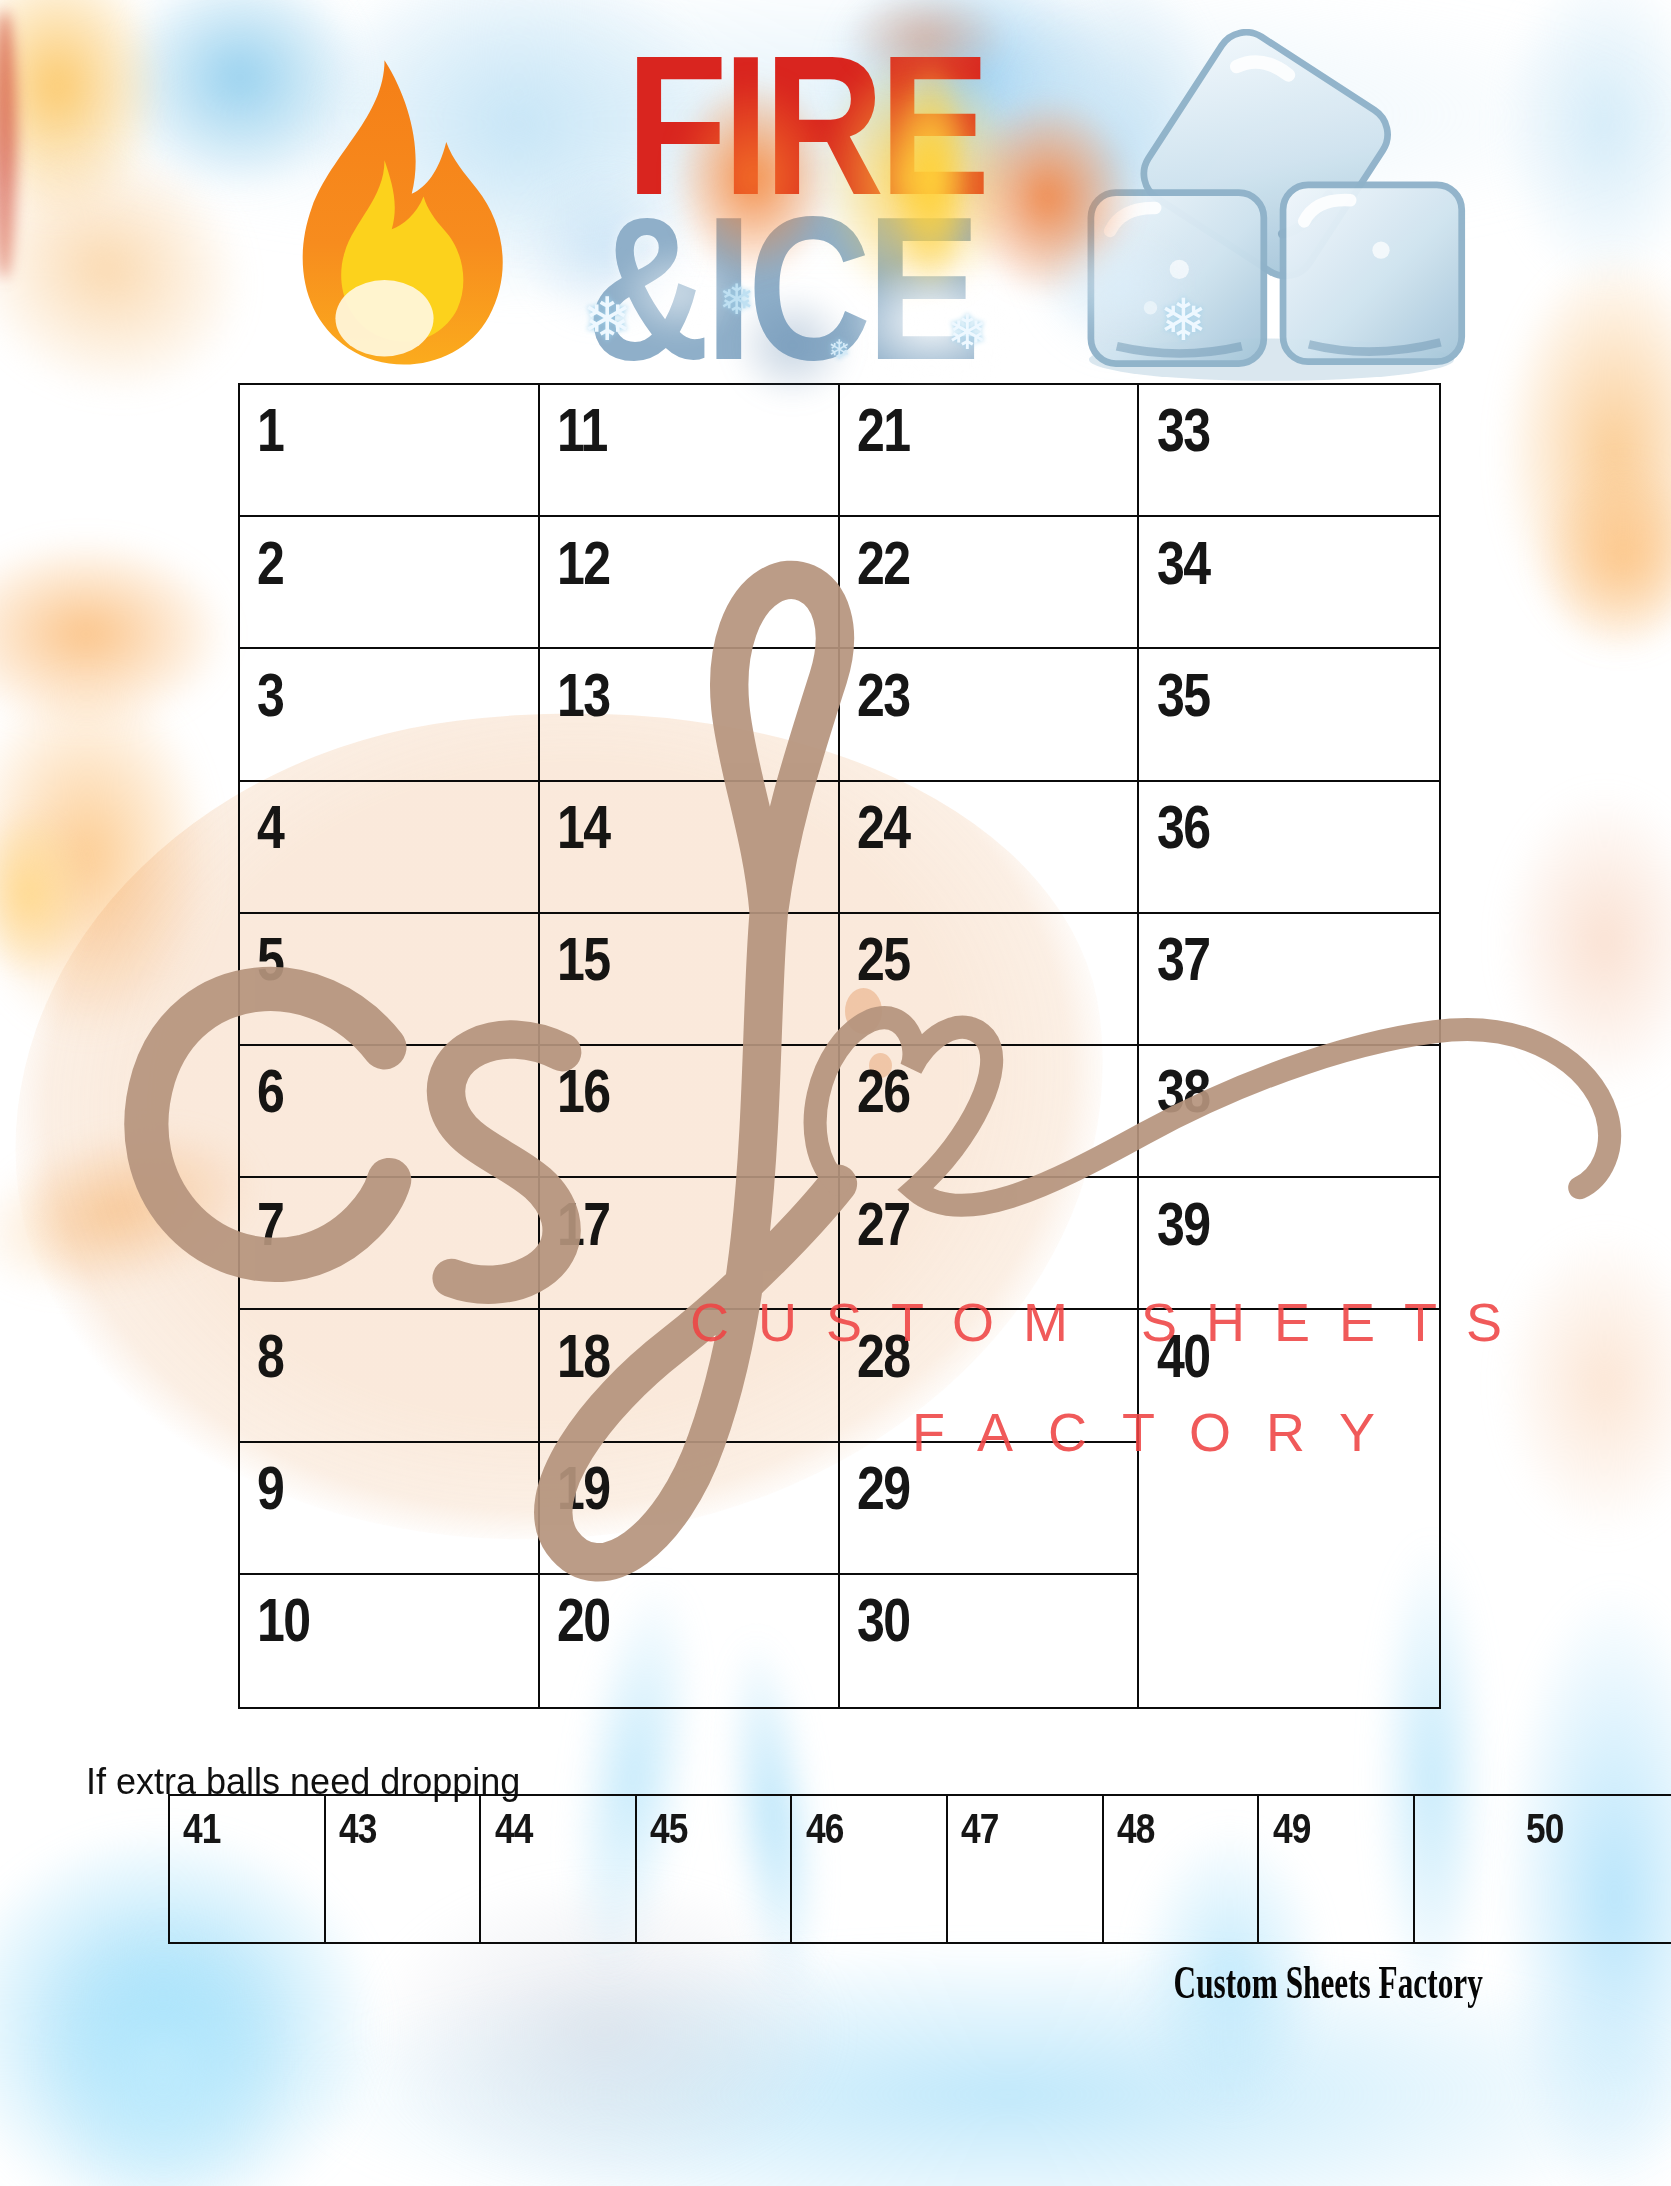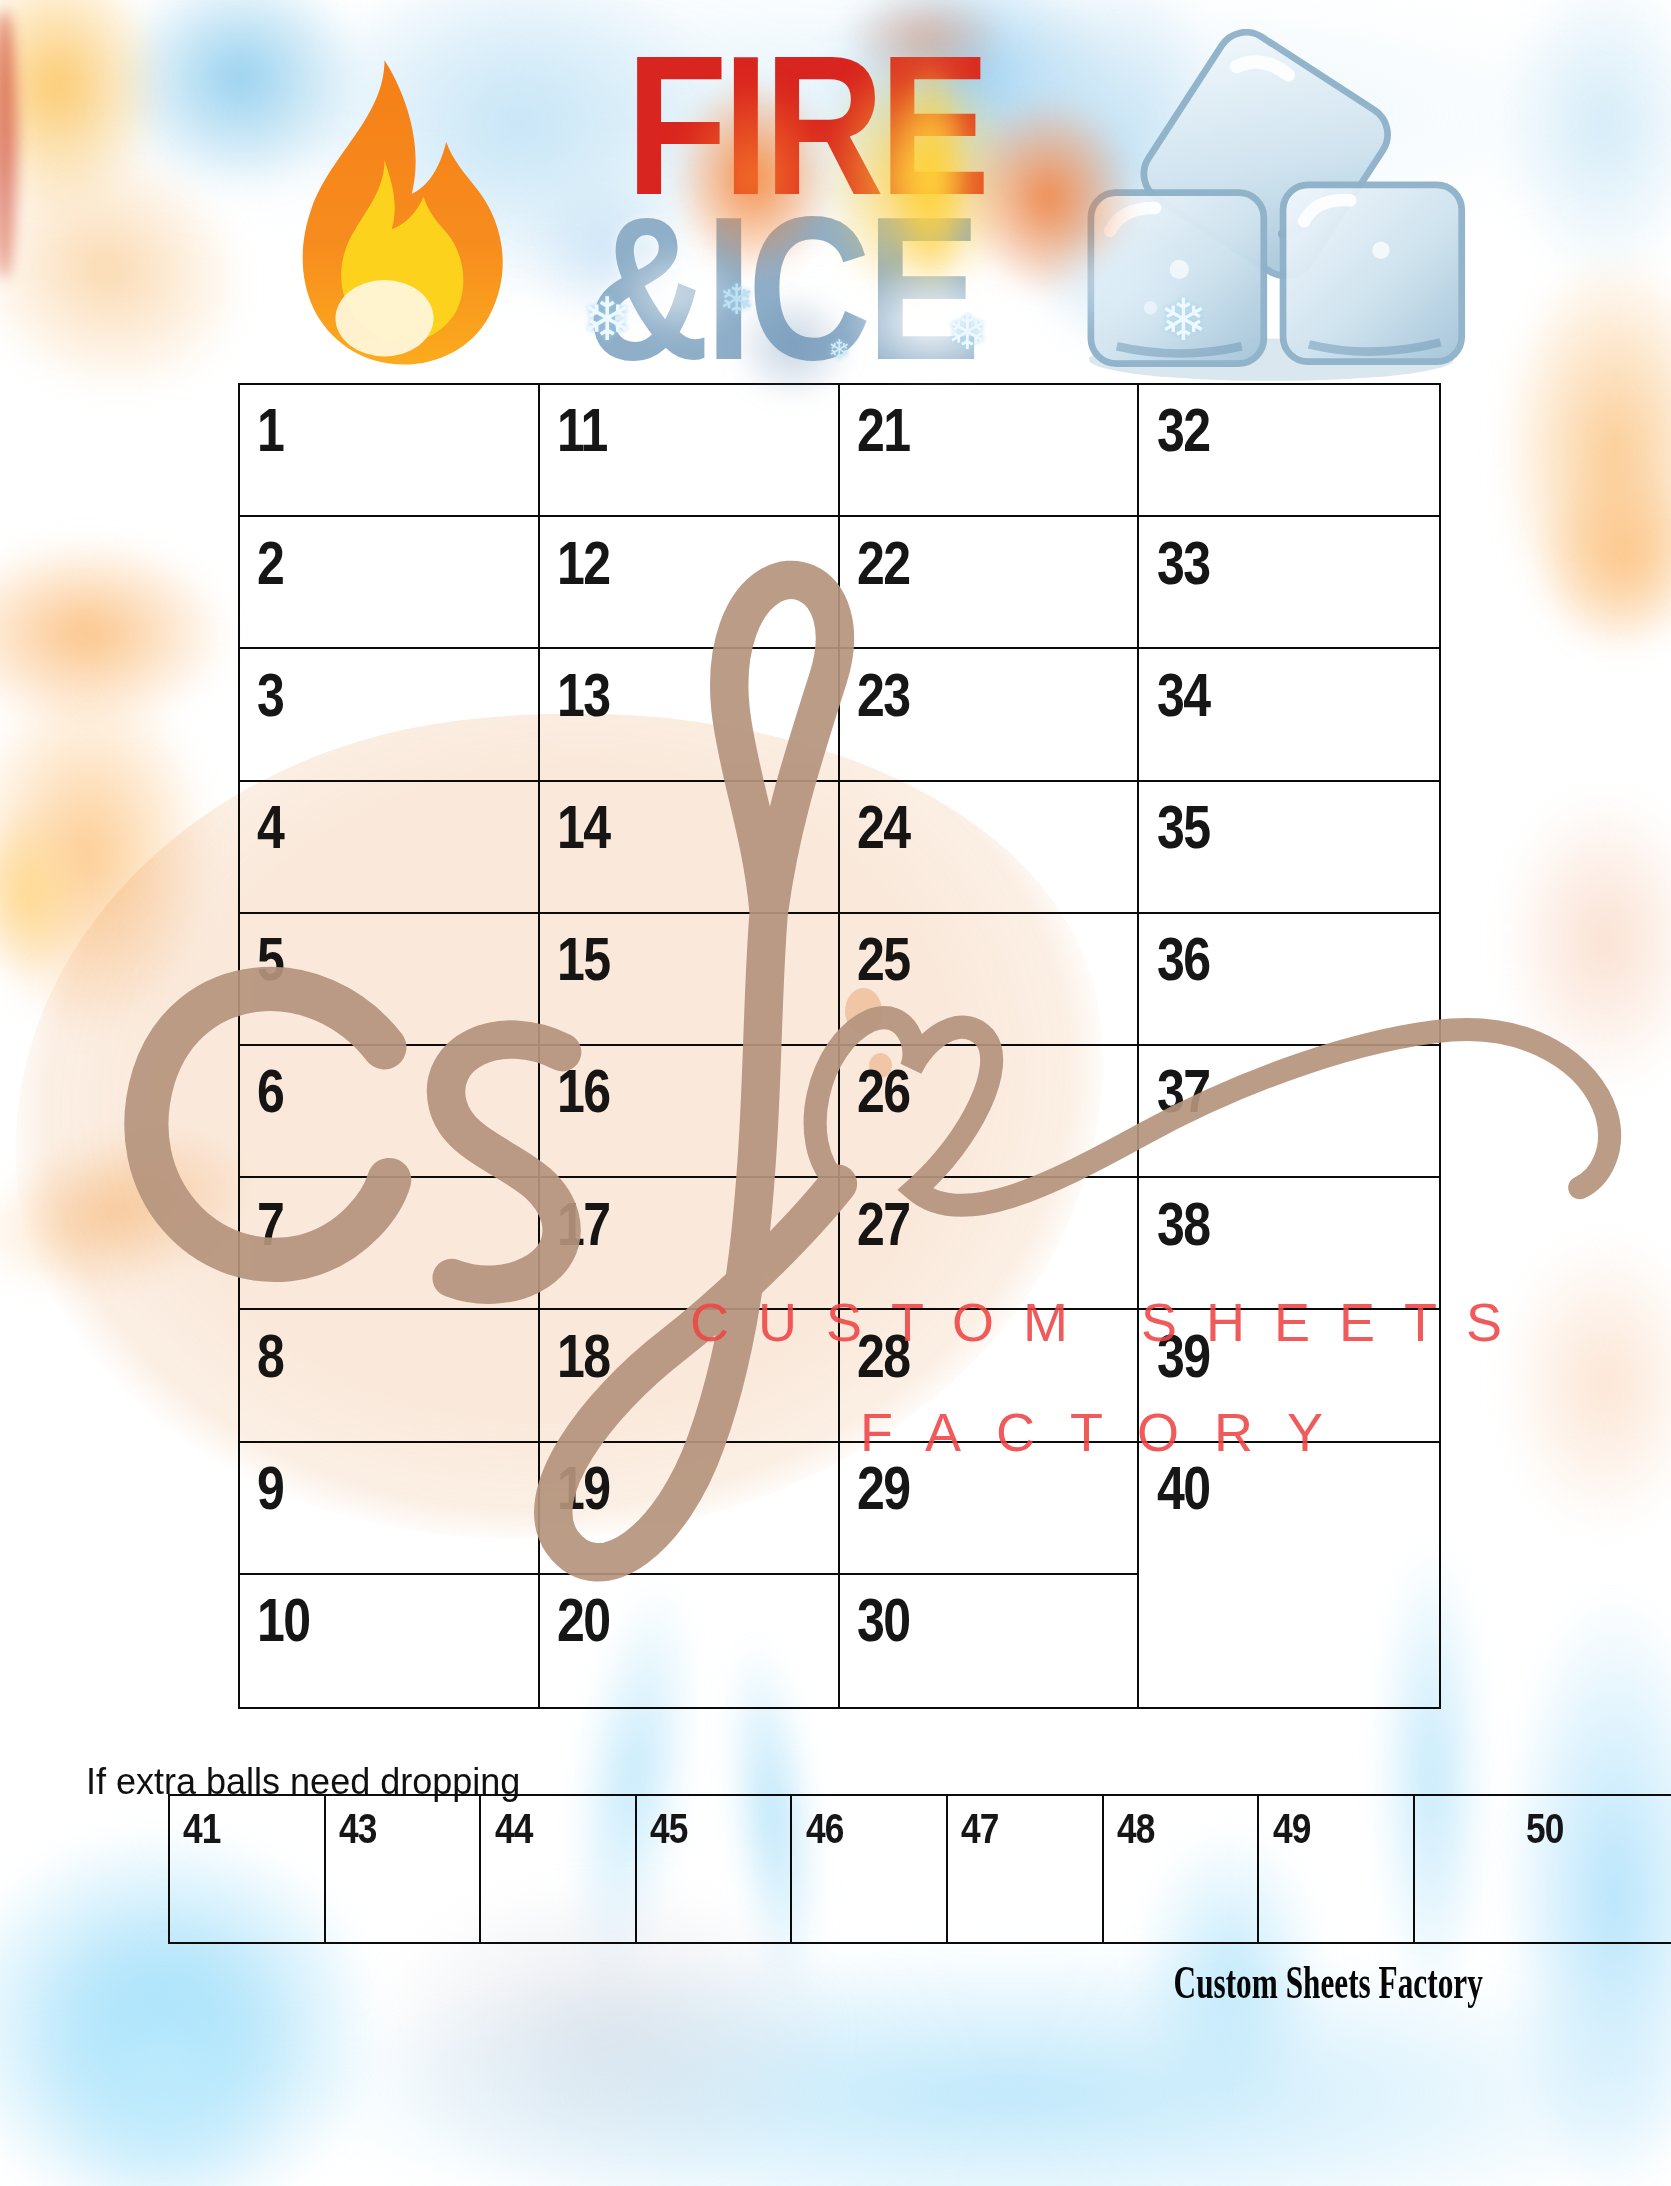--- a/index.html
+++ b/index.html
@@ -39,21 +39,21 @@
   .blob{position:absolute;left:14.4px;top:711px;width:1095px;height:826px;z-index:4;
       background:radial-gradient(ellipse at 50% 46%,rgba(246,216,190,.92) 0 52%,rgba(246,216,190,.7) 66%,rgba(246,216,190,0) 72%);
       border-radius:45% 55% 50% 50%/50% 45% 55% 50%;transform:rotate(-7deg);
       mix-blend-mode:multiply;opacity:.6;pointer-events:none;}
   .blob-dot{position:absolute;border-radius:50%;background:rgba(243,208,180,.8);mix-blend-mode:multiply;
       z-index:4;pointer-events:none;}
   .wm-svg{position:absolute;left:0;top:0;z-index:5;pointer-events:none;}
   .wm-line{position:absolute;z-index:5;font-weight:400;color:#ef4444;opacity:.88;pointer-events:none;
       font-size:54px;line-height:1;}
   .wm-line1{left:690px;top:1295px;letter-spacing:29px;}
-  .wm-line2{left:860px;top:1405px;letter-spacing:35px;text-align:right;}
+  .wm-line2{left:912px;top:1405px;letter-spacing:35px;text-align:right;}
   
   .brand{position:absolute;right:189px;top:1956px;z-index:2;color:#060606;
       font-family:"Liberation Serif","DejaVu Serif",serif;font-weight:700;font-size:46px;
       letter-spacing:0;transform:scaleX(.68);transform-origin:100% 0;white-space:nowrap;}
 </style>
 </head>
 <body>
 
 <div class="page">
 
@@ -174,21 +174,20 @@
       <div class="cell"><span class="num">21</span></div>
       <div class="cell"><span class="num">22</span></div>
       <div class="cell"><span class="num">23</span></div>
       <div class="cell"><span class="num">24</span></div>
       <div class="cell"><span class="num">25</span></div>
       <div class="cell"><span class="num">26</span></div>
       <div class="cell"><span class="num">27</span></div>
       <div class="cell"><span class="num">28</span></div>
       <div class="cell"><span class="num">29</span></div>
       <div class="cell lastrow"><span class="num">30</span></div>
-      <div class="cell lastcol"><span class="num">32</span></div>
       <div class="cell lastcol"><span class="num">33</span></div>
       <div class="cell lastcol"><span class="num">34</span></div>
       <div class="cell lastcol"><span class="num">35</span></div>
       <div class="cell lastcol"><span class="num">36</span></div>
       <div class="cell lastcol"><span class="num">37</span></div>
       <div class="cell lastcol"><span class="num">38</span></div>
       <div class="cell lastcol"><span class="num">39</span></div>
       <div class="cell lastrow lastcol"><span class="num">40</span></div>
     </div>
 

